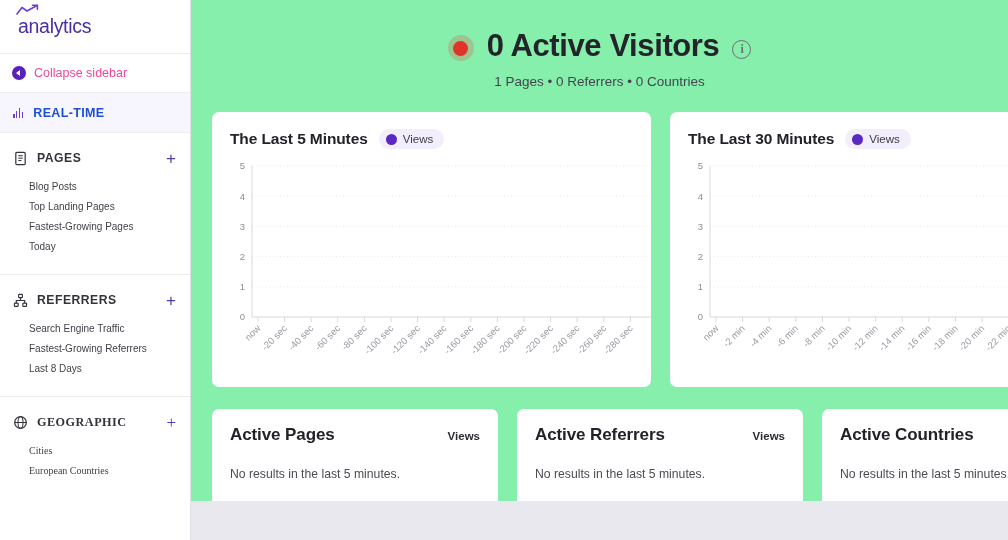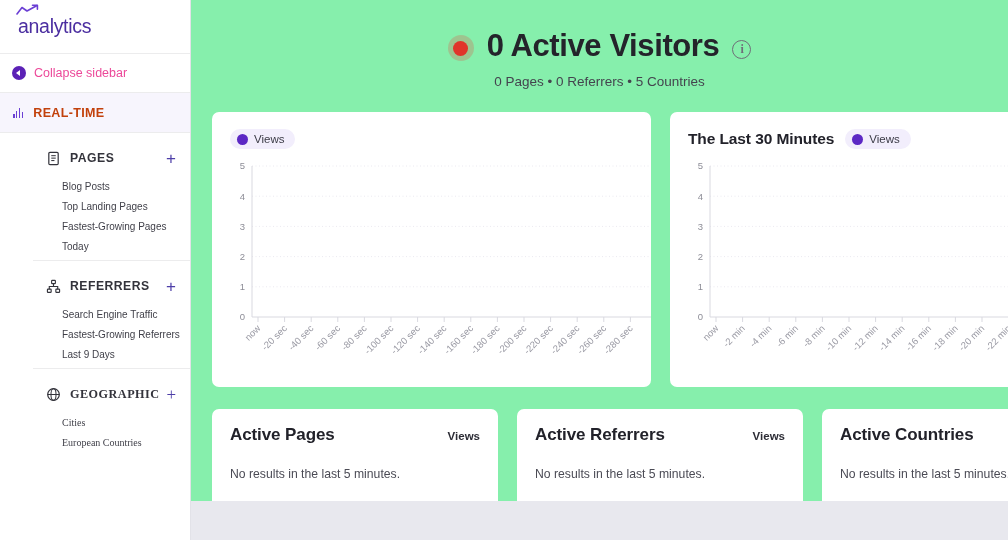--- a/index.html
+++ b/index.html
@@ -62,29 +62,28 @@
   .nav-item-top {
     height: 40px;
     display: flex; align-items: center; gap: 10px;
     padding-left: 13px;
     background: #f7f5fd;
     border-bottom: 1px solid #ececed;
     cursor: pointer;
   }
   .nav-item-top .label {
     font-size: 12.5px; font-weight: 700; letter-spacing: 0.35px;
-    color: #c2410c;
+    color: #1d4ed8;
   }
   .bars-icon { display: flex; align-items: flex-end; gap: 1.3px; height: 10px; }
   .bars-icon i { display: block; width: 1.6px; background: #6b3fd4; }
 
   .section {
-    padding: 14px 0 4px 0;
+    padding: 14px 0 18px 0;
     border-bottom: 1px solid #ececed;
-    margin-left: 33px;
   }
   .section:last-child { border-bottom: none; font-family: Liberation Serif, serif; }
   .section-head {
     display: flex; align-items: center;
     padding: 0 12px 0 13px;
     height: 22px;
     margin-bottom: 7px;
   }
   .section-head .icon { width: 15px; height: 15px; margin-right: 9px; flex: 0 0 auto; }
   .section-head .title {
@@ -252,21 +251,21 @@
           <rect x="6" y="1.5" width="4" height="3.4" rx="0.7" fill="none" stroke="#33333b" stroke-width="1.2"></rect>
           <rect x="1.5" y="10.8" width="4" height="3.4" rx="0.7" fill="none" stroke="#33333b" stroke-width="1.2"></rect>
           <rect x="10.5" y="10.8" width="4" height="3.4" rx="0.7" fill="none" stroke="#33333b" stroke-width="1.2"></rect>
           <path d="M8 4.9 V8 M3.5 10.8 V8 H12.5 V10.8" fill="none" stroke="#33333b" stroke-width="1.2"></path>
         </svg>
         <span class="title">REFERRERS</span>
         <span class="plus">+</span>
       </div>
       <div class="sub-item">Search Engine Traffic</div>
       <div class="sub-item">Fastest-Growing Referrers</div>
-      <div class="sub-item">Last 9 Days</div>
+      <div class="sub-item">Last 8 Days</div>
     </div>
 
     <div class="section">
       <div class="section-head">
         <svg class="icon" viewBox="0 0 16 16">
           <circle cx="8" cy="8" r="6.2" fill="none" stroke="#33333b" stroke-width="1.3"></circle>
           <ellipse cx="8" cy="8" rx="2.7" ry="6.2" fill="none" stroke="#33333b" stroke-width="1.1"></ellipse>
           <line x1="1.8" y1="8" x2="14.2" y2="8" stroke="#33333b" stroke-width="1.1"></line>
         </svg>
         <span class="title">GEOGRAPHIC</span>
@@ -278,27 +277,28 @@
   </aside>
 
   <main class="main">
 
     <div class="hero">
       <div class="hero-title">
         <span class="live-dot"></span>
         <span>0 Active Visitors</span>
         <span class="info-icon">i</span>
       </div>
-      <div class="hero-sub">0 Pages • 0 Referrers • 5 Countries</div>
+      <div class="hero-sub">1 Pages • 0 Referrers • 0 Countries</div>
     </div>
 
     <div class="chart-row">
 
       <section class="chart-card">
         <div class="chart-head">
+          <span class="chart-title">The Last 5 Minutes</span>
           <span class="views-pill">
             <span class="dot"></span>
             <span class="txt">Views</span>
           </span>
         </div>
         <div class="plot">
           <svg width="500" height="215" id="plot-0">
               <text x="15" y="160.4" text-anchor="end" class="ytick">0</text>
               <line x1="22" y1="126.8" x2="500" y2="126.8" stroke="#ebe9f0" stroke-width="1" stroke-dasharray="1,2.5"></line>
               <text x="15" y="130.2" text-anchor="end" class="ytick">1</text>

